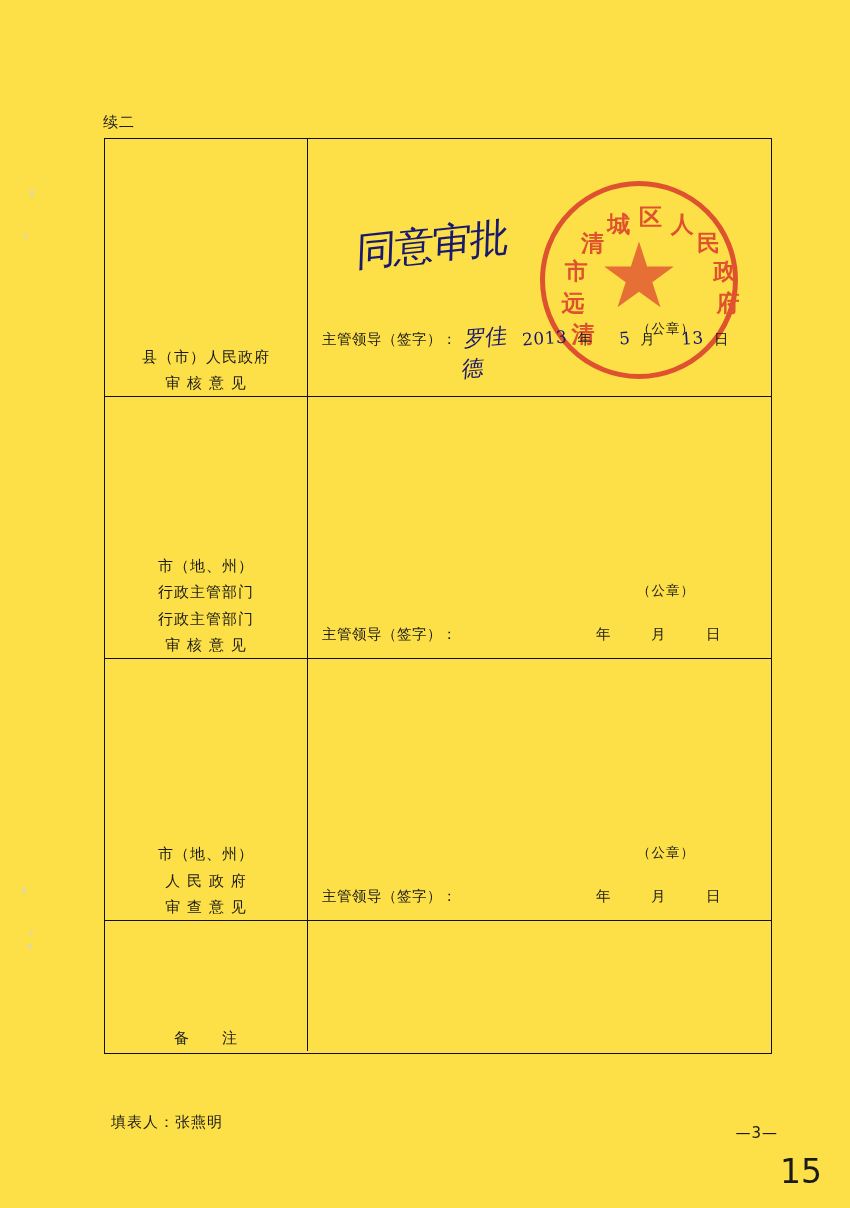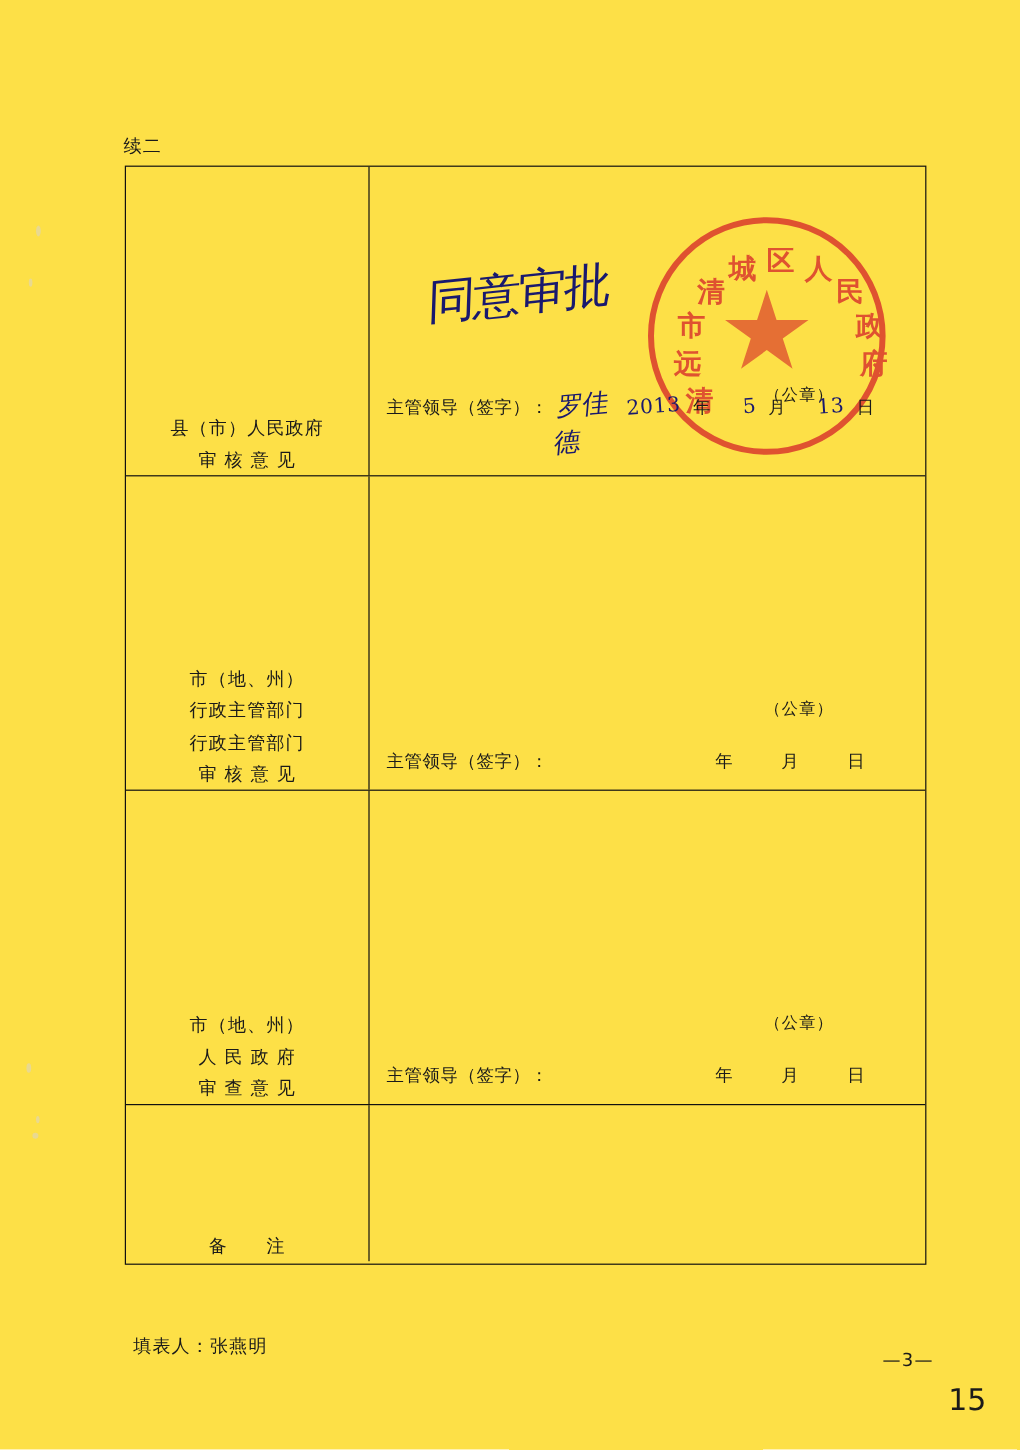--- a/index.html
+++ b/index.html
@@ -173,21 +173,21 @@
     position: absolute;
     right: 72px;
     top: 1124px;
     font-size: 15px;
     letter-spacing: 1px;
   }
   .page-num {
     position: absolute;
     right: 28px;
     top: 1152px;
-    font-size: 25px;
+    font-size: 33px;
     font-family: "DejaVu Sans", "Liberation Sans", sans-serif;
   }
 </style>
 </head>
 <body>
 
 <div class="page">
 
   <div class="speckle" style="left:30px;top:188px;width:4px;height:9px;"></div>
   <div class="speckle" style="left:24px;top:232px;width:3px;height:7px;"></div>

